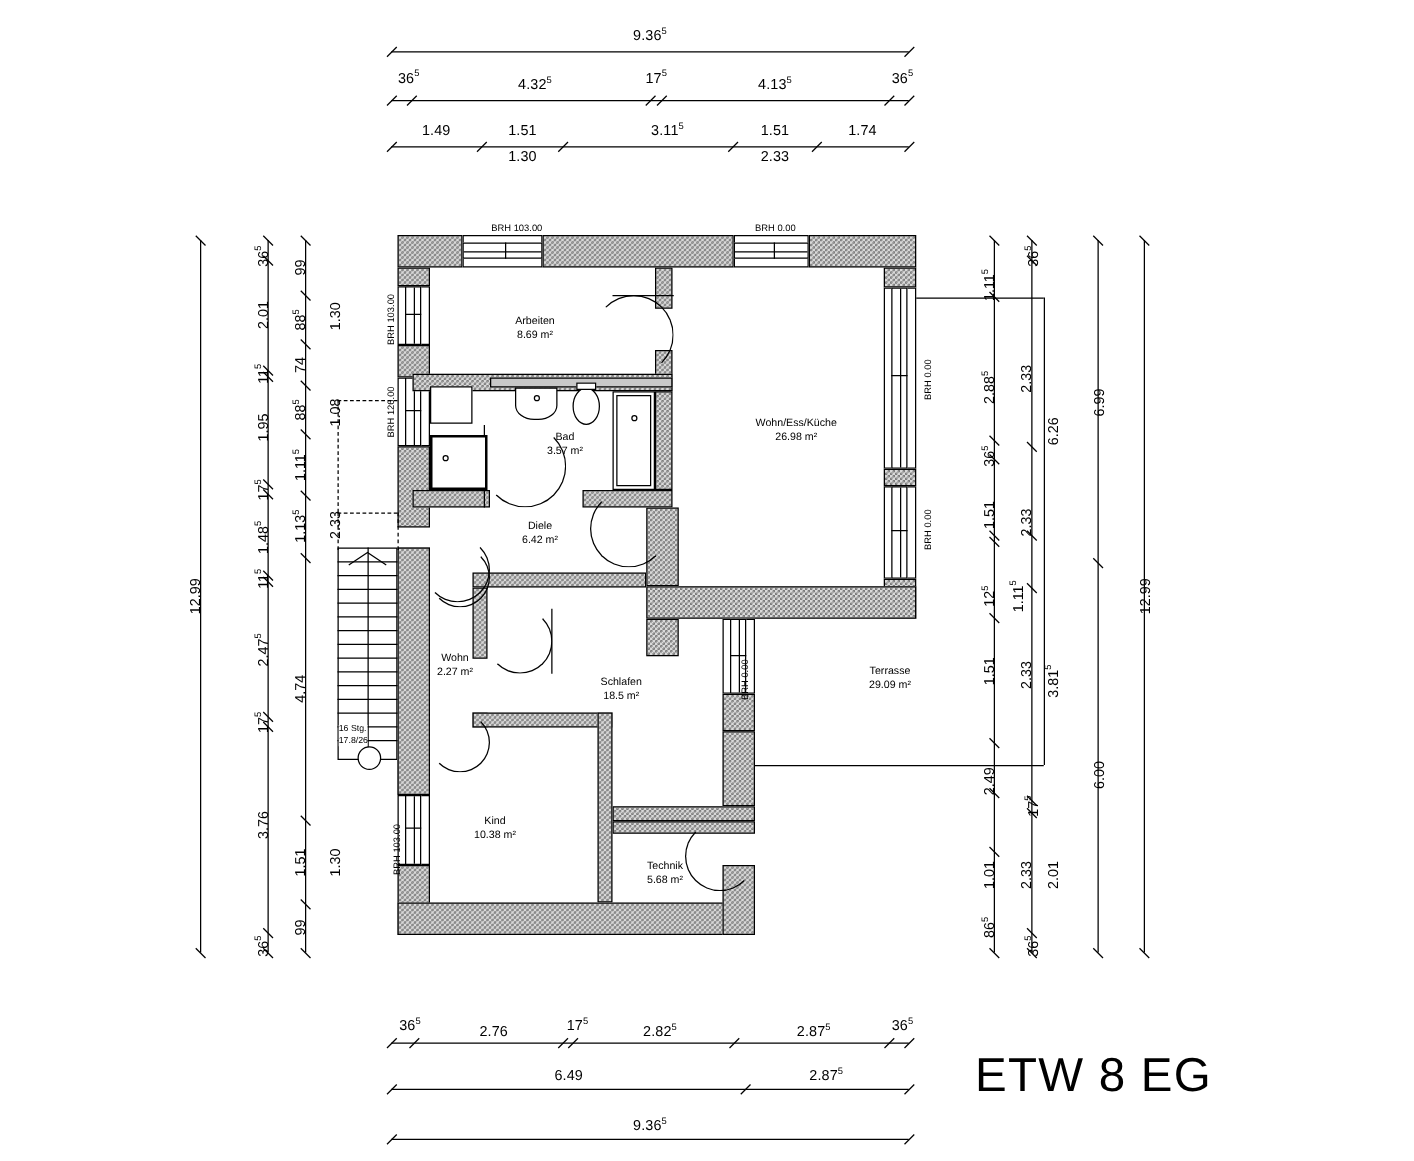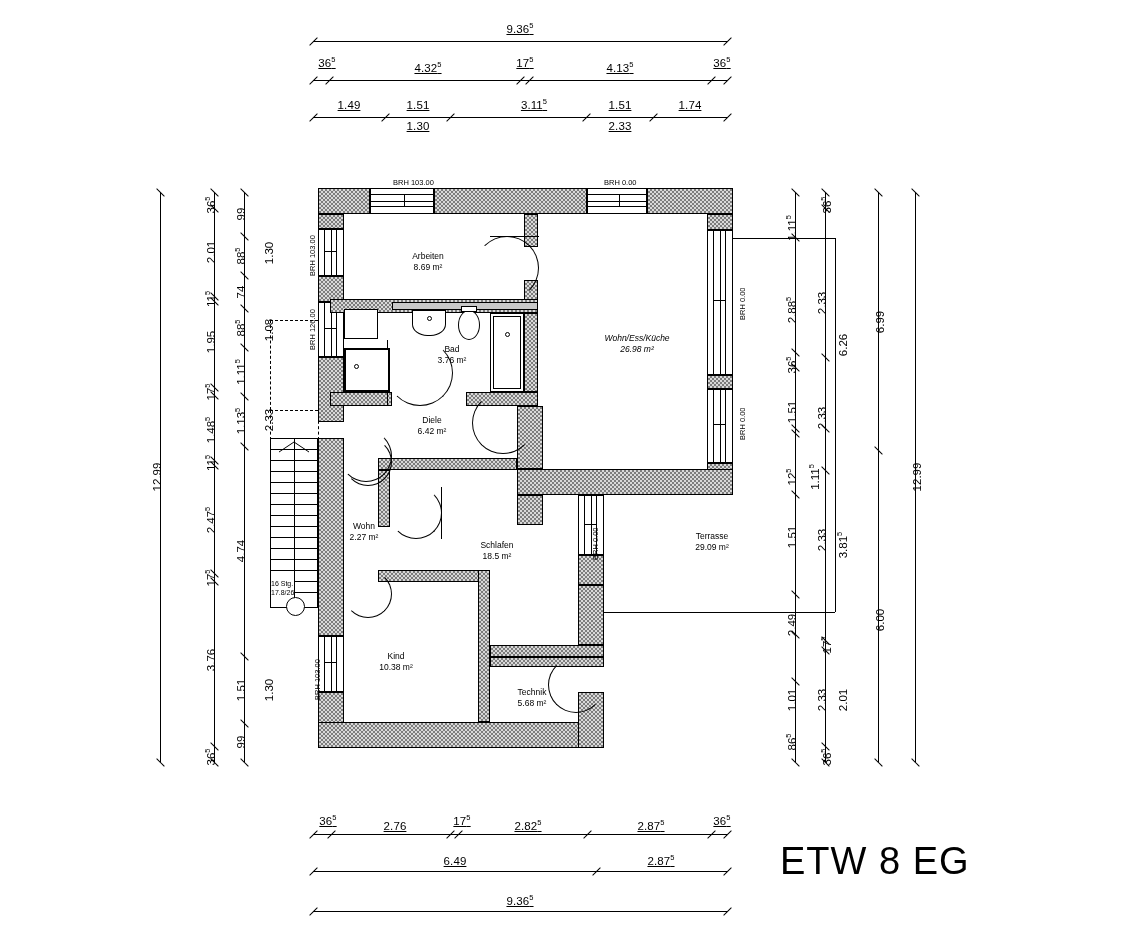--- a/index.html
+++ b/index.html
@@ -19,21 +19,21 @@
   .dimline-v{position:absolute;width:0;border-left:1px solid #000;}
   
   .tick-h{position:absolute;width:0;height:11px;border-left:1px solid #000;
           transform:rotate(45deg);transform-origin:50% 50%;}
   .tick-v{position:absolute;width:11px;height:0;border-top:1px solid #000;
           transform:rotate(45deg);transform-origin:50% 50%;}
 
   
   .dt{position:absolute;font-size:11.5px;white-space:nowrap;line-height:1;
       letter-spacing:.1px;}
-  .dt.c{transform:translateX(-50%);text-decoration:underline;}
+  .dt.c{transform:translateX(-50%);}
   .dt sup{font-size:7.5px;vertical-align:super;line-height:0;}
   .dtv{position:absolute;font-size:11.5px;white-space:nowrap;line-height:1;
        transform-origin:0 0;transform:rotate(-90deg) translateX(-50%);}
   .dtv sup{font-size:7.5px;vertical-align:super;line-height:0;}
 
   
   .wall{position:absolute;
      background-color:#d9d9d9;
      background-image:
         linear-gradient(45deg,#7d7d7d 25%,transparent 25%,transparent 75%,#7d7d7d 75%),
@@ -426,23 +426,23 @@
     <div class="thin" style="left:604px;top:612px;width:231px;"></div>
   </div>
 
   <div>
     <div class="room" style="left:428px;top:251px;">
       <div>Arbeiten</div>
         <div>8.69 m²</div>
     </div>
     <div class="room" style="left:452px;top:344px;">
       <div>Bad</div>
-        <div>3.76 m²</div>
-    </div>
-    <div class="room" style="left:637px;top:333px;font-style:italic;">
+        <div>3.57 m²</div>
+    </div>
+    <div class="room" style="left:637px;top:333px;">
       <div>Wohn/Ess/Küche</div>
         <div>26.98 m²</div>
     </div>
     <div class="room" style="left:432px;top:415px;">
       <div>Diele</div>
         <div>6.42 m²</div>
     </div>
     <div class="room" style="left:364px;top:521px;">
       <div>Wohn</div>
         <div>2.27 m²</div>

